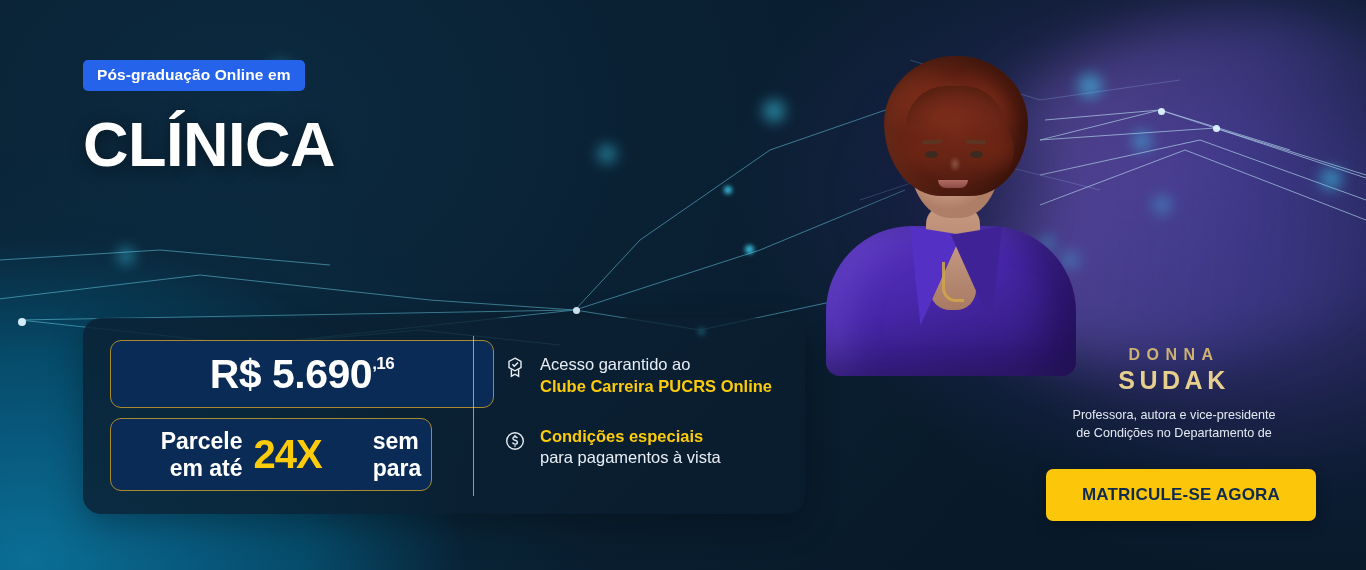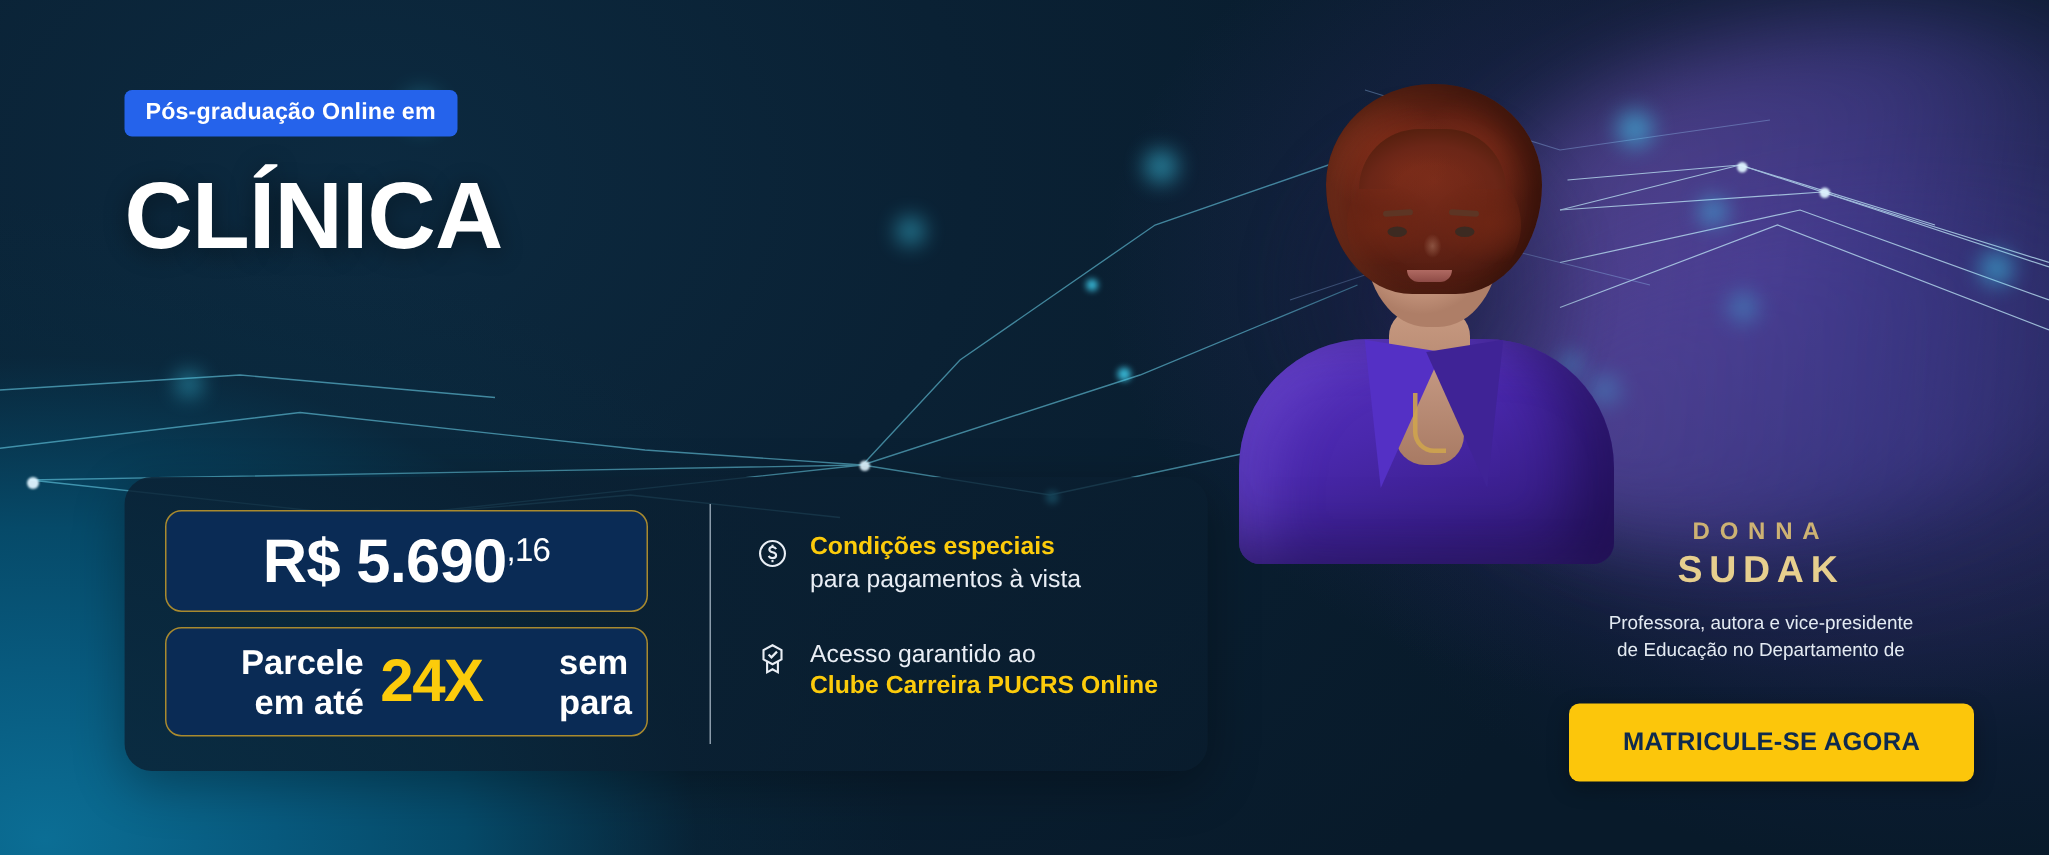--- a/index.html
+++ b/index.html
@@ -96,26 +96,26 @@
     text-shadow:0 3px 16px rgba(0,0,0,.45);
   }
 
   
   .card{
     position:absolute; left:83px; top:318px; width:722px; height:196px;
     background:linear-gradient(135deg, rgba(10,33,52,.86) 0%, rgba(10,31,49,.80) 55%, rgba(9,28,45,.70) 100%);
     border-radius:18px; box-shadow:0 10px 34px rgba(0,0,0,.30);
   }
   .price-box{
-    position:absolute; left:27px; top:22px; width:322px; height:68px;
+    position:absolute; left:27px; top:22px; width:384px; height:68px;
     background:#0a2b55; border:1px solid #a98a2e; border-radius:11px;
     display:flex; align-items:center; justify-content:center;
   }
   .price{ color:#fff; font-size:41px; font-weight:700; letter-spacing:-.5px; display:flex; align-items:flex-start; }
-  .price .cents{ font-size:22px; font-weight:400; margin-top:3px; }
+  .price .cents{ font-size:17px; font-weight:700; margin-top:3px; }
   .inst-box{
     position:absolute; left:27px; top:100px; width:322px; height:73px;
     background:#0a2b55; border:1px solid #a98a2e; border-radius:11px;
     display:flex; align-items:center; justify-content:center; gap:11px;
   }
   .inst-a,.inst-c{ color:#fff; font-size:23px; font-weight:700; line-height:1.16;margin-left:40px; }
   .inst-a{ text-align:right; }
   .inst-b{ color:#fccb0b; font-size:40px; font-weight:700; letter-spacing:-1px; }
 
   .divider{ position:absolute; left:390px; top:18px; width:1px; height:160px; background:rgba(220,232,245,.62); }
@@ -244,52 +244,52 @@
       </div>
     </div>
 
     <div class="divider"></div>
 
     <div class="benefits">
 
       <div class="benefit">
         <span class="bicon">
           <svg viewBox="0 0 24 26" width="24" height="26" fill="none" stroke="#e9eef5" stroke-width="1.4">
+            <path d="M12 2.2 18 5.4 18 11.6 12 14.8 6 11.6 6 5.4 Z"></path>
+            <path d="M9.4 8.3 11.3 10.2 15 6.4" stroke-width="1.5"></path>
+            <path d="M8.4 13.2 8.4 20.2 12 18.2 15.6 20.2 15.6 13.2"></path>
+          </svg>
+        </span>
+        <span class="btext">
+          <span class="ln">Acesso garantido ao</span>
+          <span class="ln hl">Clube Carreira PUCRS Online</span>
+        </span>
+      </div>
+
+      <div class="benefit">
+        <span class="bicon">
+          <svg viewBox="0 0 24 26" width="24" height="26" fill="none" stroke="#e9eef5" stroke-width="1.4">
             <circle cx="12" cy="13" r="8.3"></circle>
             <path d="M14.4 10.1c-.5-1-1.5-1.5-2.6-1.4-1.2.1-1.9.8-1.9 1.7 0 1 .8 1.5 2.1 1.8 1.4.3 2.4.8 2.4 2 0 1.1-1 1.9-2.3 1.9-1.2 0-2.2-.5-2.6-1.5"></path>
             <path d="M12 7.1 12 8.6 M12 17.3 12 18.8"></path>
           </svg>
         </span>
         <span class="btext">
           <span class="ln hl">Condições especiais</span>
           <span class="ln">para pagamentos à vista</span>
-        </span>
-      </div>
-
-      <div class="benefit">
-        <span class="bicon">
-          <svg viewBox="0 0 24 26" width="24" height="26" fill="none" stroke="#e9eef5" stroke-width="1.4">
-            <path d="M12 2.2 18 5.4 18 11.6 12 14.8 6 11.6 6 5.4 Z"></path>
-            <path d="M9.4 8.3 11.3 10.2 15 6.4" stroke-width="1.5"></path>
-            <path d="M8.4 13.2 8.4 20.2 12 18.2 15.6 20.2 15.6 13.2"></path>
-          </svg>
-        </span>
-        <span class="btext">
-          <span class="ln">Acesso garantido ao</span>
-          <span class="ln hl">Clube Carreira PUCRS Online</span>
         </span>
       </div>
 
     </div>
   </div>
 
   <div class="speaker">
     <div class="sp-first">DONNA</div>
     <div class="sp-last">SUDAK</div>
     <div class="sp-desc">
       <span>Professora, autora e vice-presidente</span>
-      <span>de Educação no Departamento de</span>
+      <span>de Condições no Departamento de</span>
     </div>
   </div>
 
   <button class="cta">MATRICULE-SE AGORA</button>
 
 </div>
 
 </body></html>

